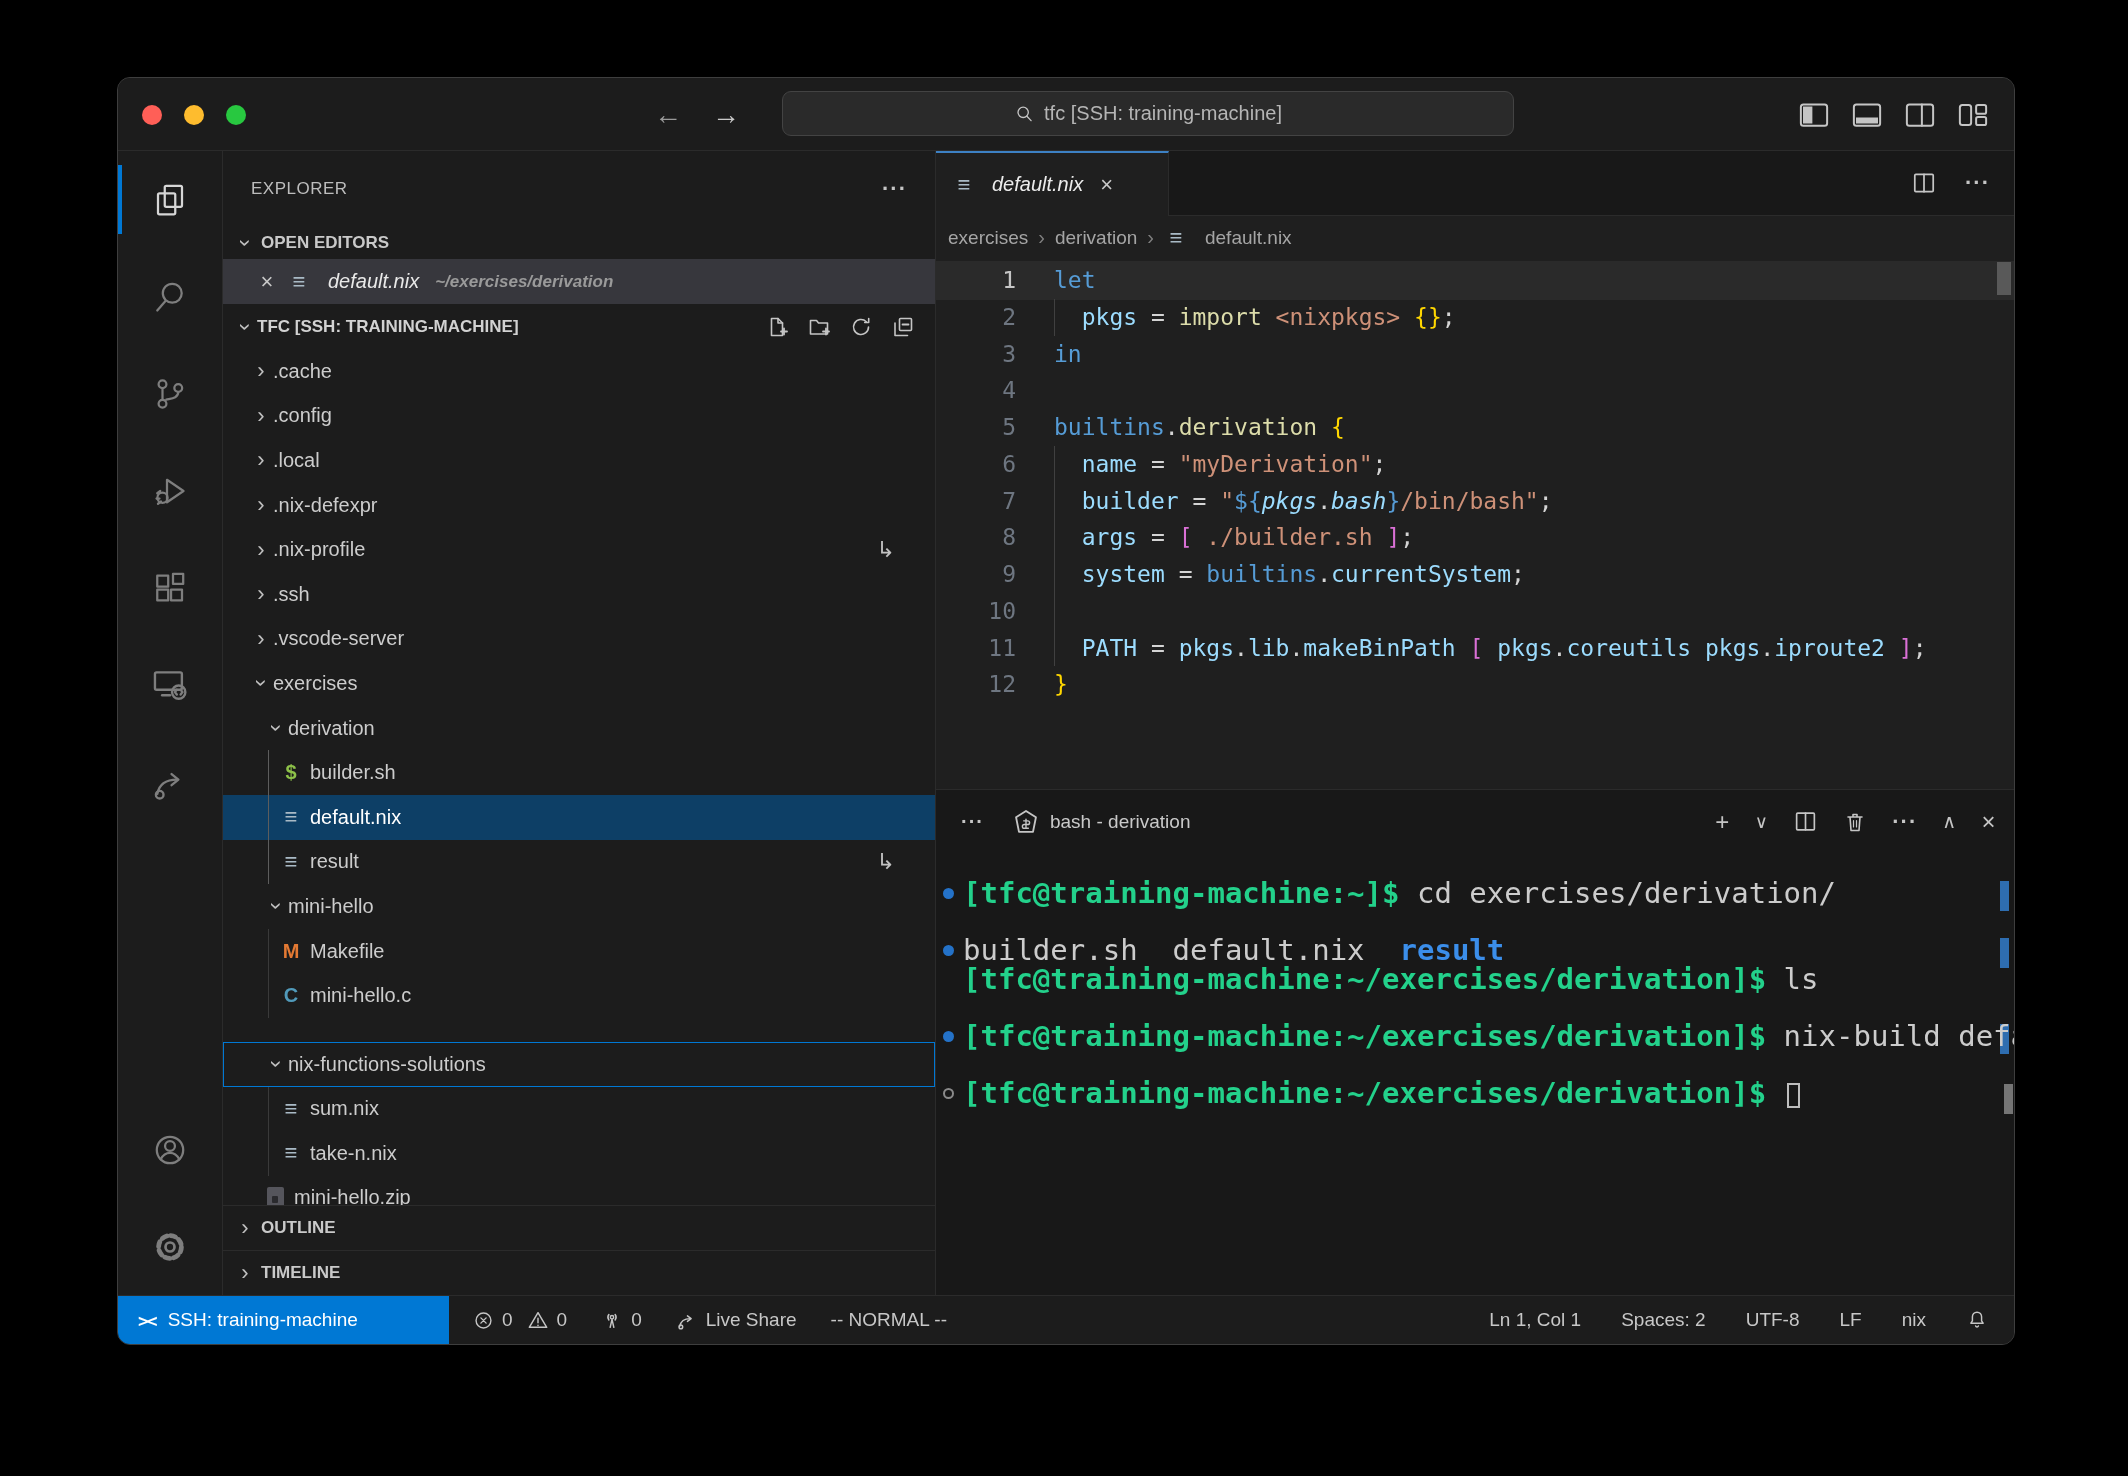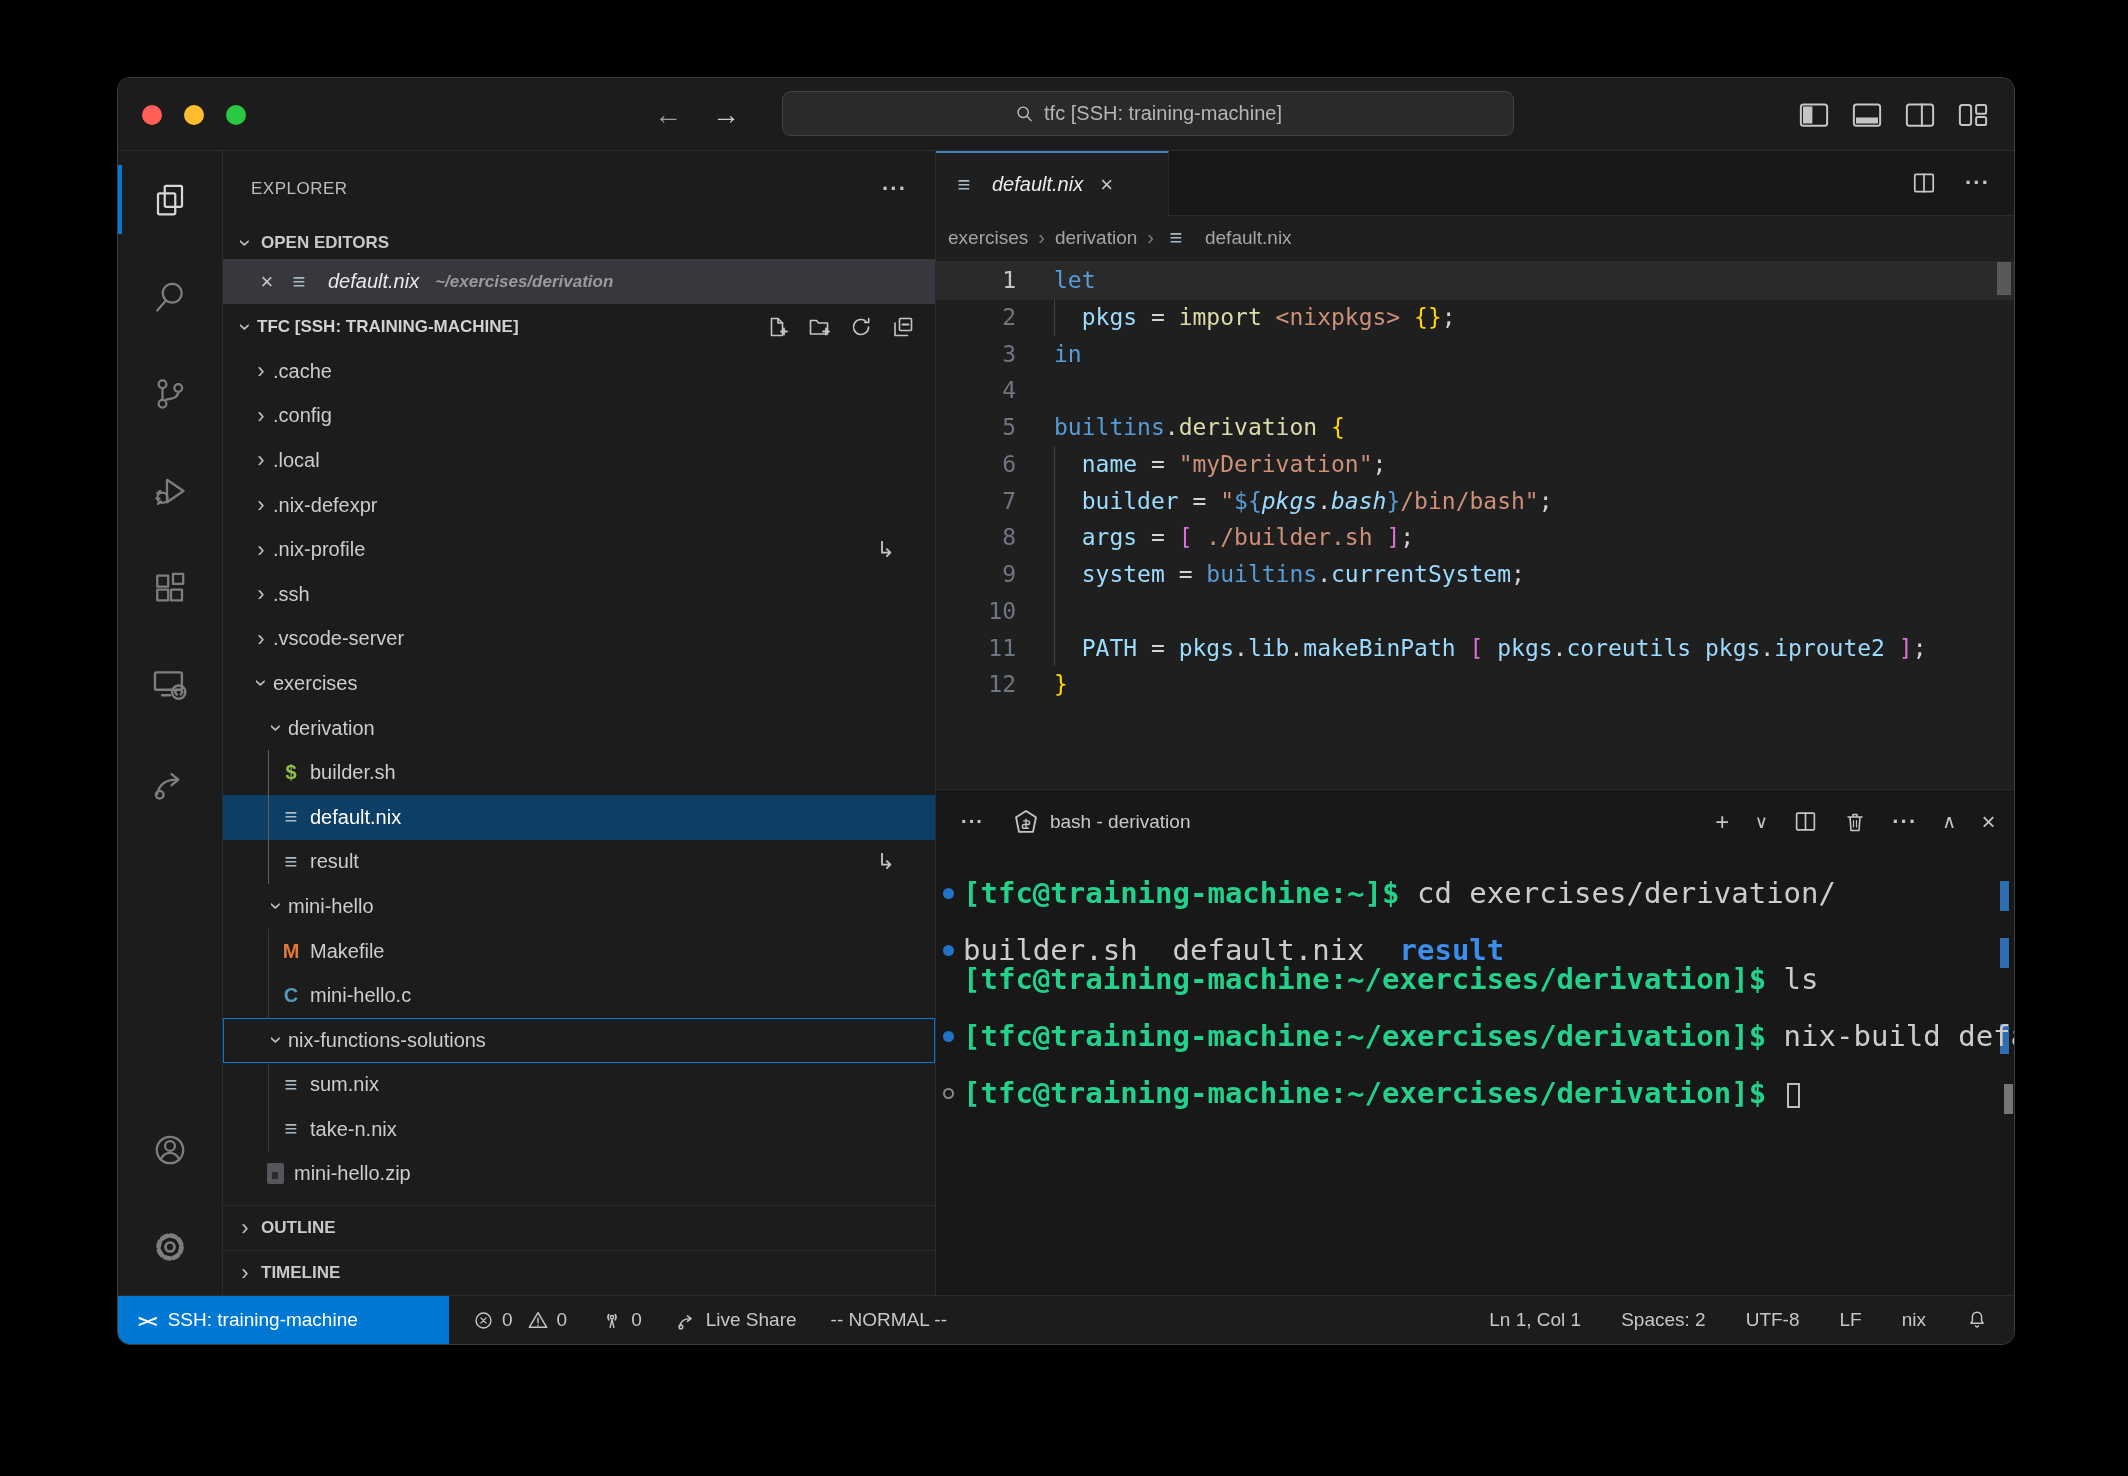--- a/index.html
+++ b/index.html
@@ -51,21 +51,21 @@
   .chevch.exp { transform:rotate(90deg); }
   .oe-row { height:45px; flex:none; background:#37373d; display:flex; align-items:center; font-size:20px; padding-left:30px; gap:6px; }
   .oe-close { width:28px; font-size:22px; color:#c8c8c8; text-align:center; }
   .oe-name { font-style:italic; color:#e9e9e9; margin-left:4px; }
   .oe-path { font-style:italic; color:#9a9a9a; font-size:17px; margin-left:10px;font-weight:bold; }
   .ws-head { height:45px; flex:none; display:flex; align-items:center; font-weight:700; font-size:17px; color:#d2d2d2; padding-left:10px; }
   .ws-actions { margin-left:auto; display:flex; gap:18px; padding-right:20px; }
   .tree { flex:1 1 auto; overflow:hidden; position:relative; }
   .row { height:44.6px; display:flex; align-items:center; position:relative; font-size:20px; color:#cccccc; }
   .row.sel { background:var(--sel); color:#fff; }
-  .row.focusring { box-shadow:inset 0 0 0 1px var(--accent); }
+  .row.focusring { box-shadow:inset 0 0 0 1px var(--accent);margin-top:24px; }
   .guide { position:absolute; left:45px; top:0; bottom:0; width:1px; background:#3a3a3a; }
   .guide.active { background:#5d5d5d; }
   .fic { width:24px; margin-right:7px; text-align:center; font-size:20px; flex:none; }
   .ic-nix { color:#a9bac6; font-size:22px; }
   .ic-sh { color:#8dc149; font-weight:700; }
   .ic-make { color:#e37933; font-weight:700; }
   .ic-c { color:#519aba; font-weight:700; }
   .ic-zipbox { width:17px; height:21px; margin:0 10px 0 3px; background:#55555c; border-radius:2px; position:relative; flex:none; }
   .ic-zipbox::after { content:""; position:absolute; left:5px; top:9px; width:6px; height:7px; background:#2a2a2e; border-radius:1px; }
   .symlink { position:absolute; right:40px; font-size:22px; color:#c2c2c2; }

